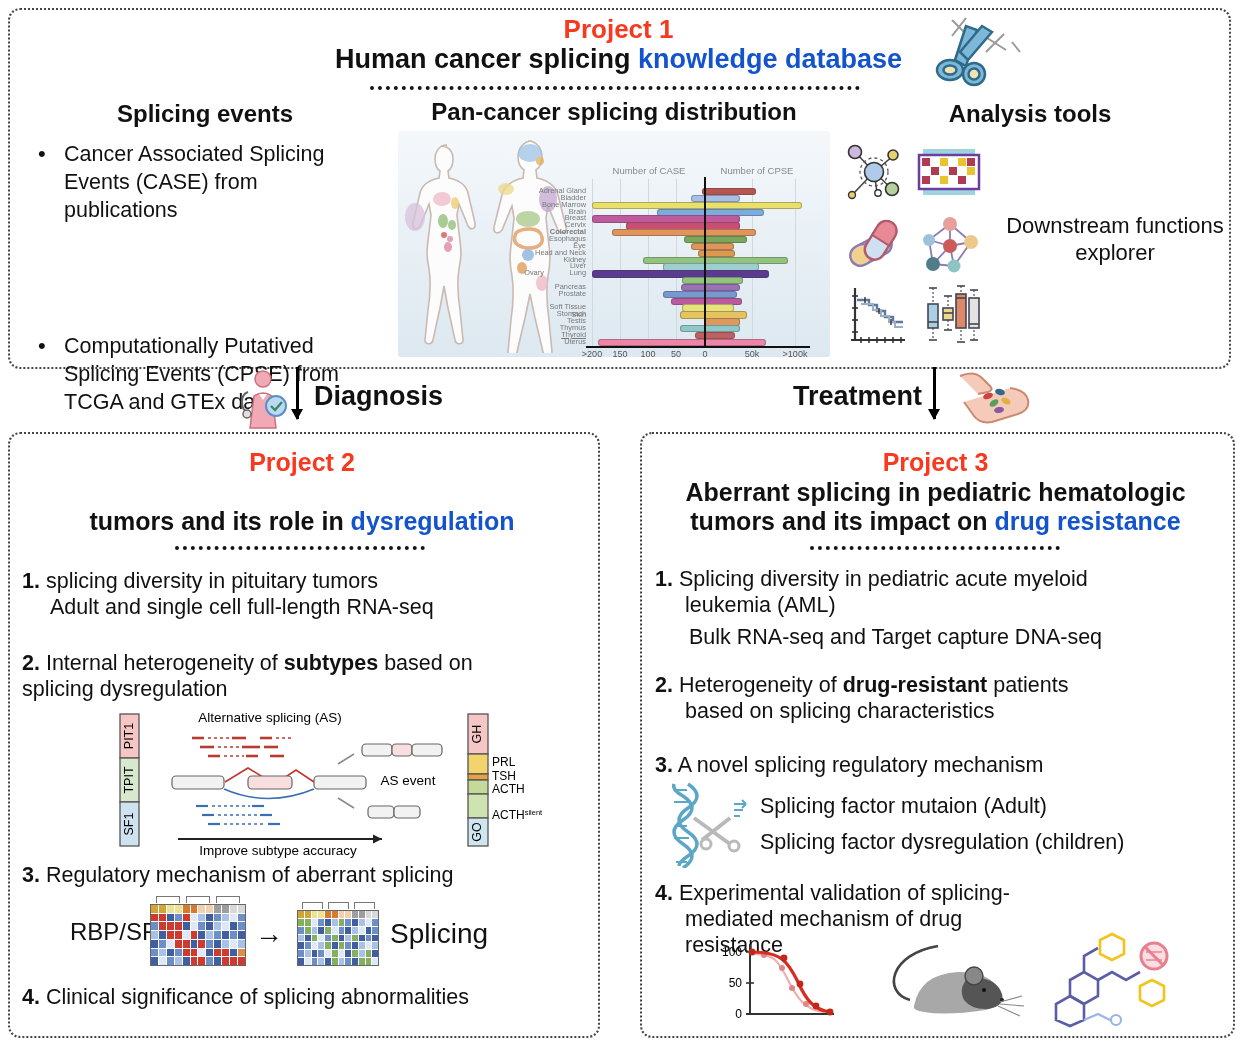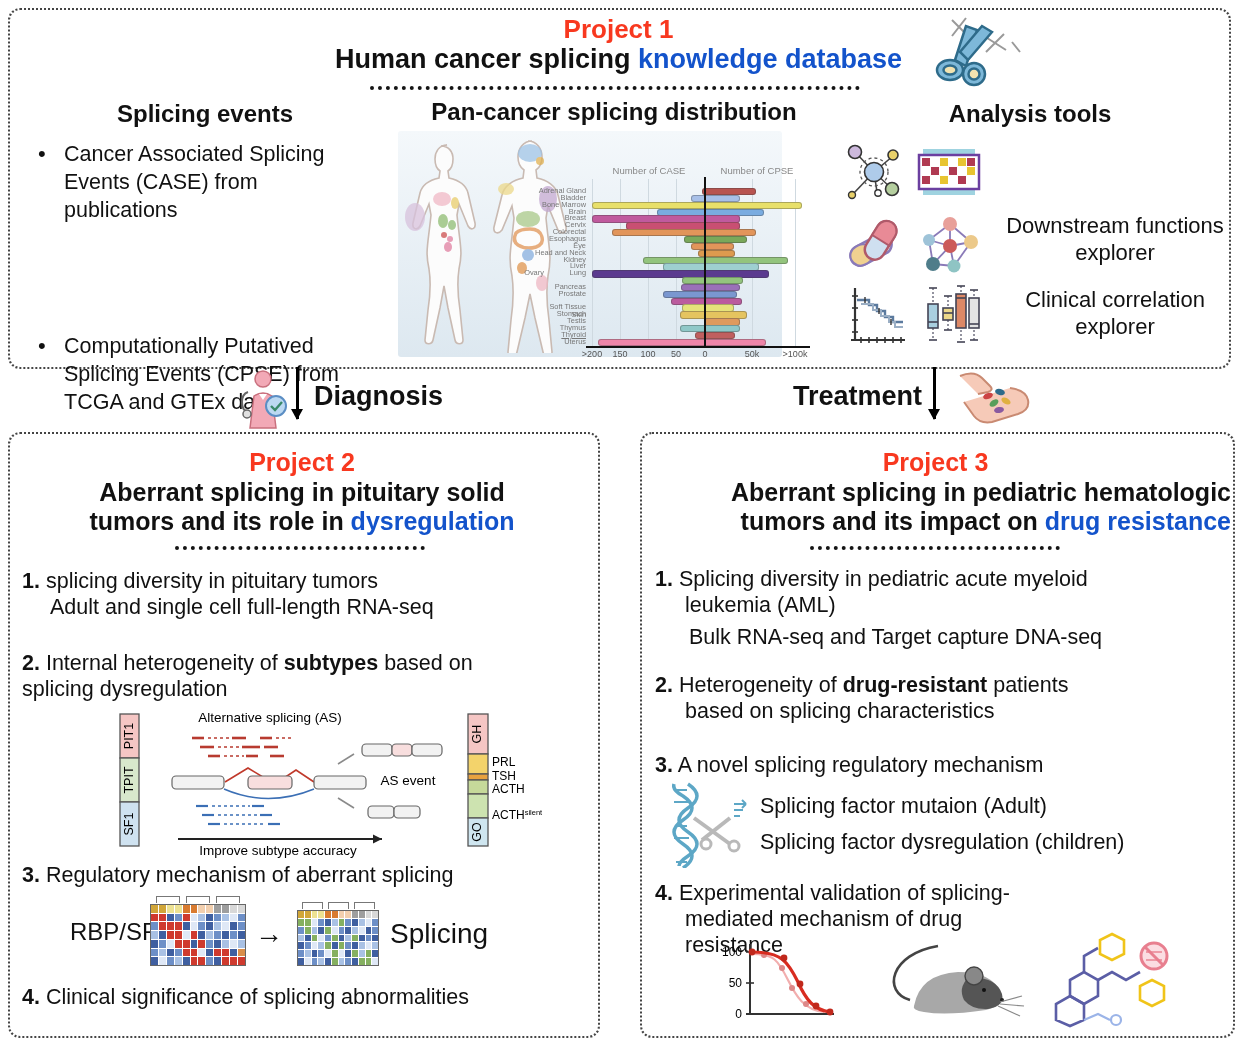--- a/index.html
+++ b/index.html
@@ -15,21 +15,21 @@
   .col-head{font-size:24px;font-weight:bold;}
   .body-txt{font-size:21.5px;line-height:26px;}
   .bullet{position:relative;padding-left:34px;}
   .bullet:before{content:"•";position:absolute;left:8px;font-size:22px;}
   .num-item{position:absolute;font-size:21.5px;line-height:26px;}
   .num-item b.n{font-weight:bold;}
   .flow-label{font-size:27px;font-weight:bold;}
   .varrow{position:absolute;width:3px;background:#000;}
   .varrow:after{content:"";position:absolute;bottom:-1px;left:-5px;border-left:6.5px solid transparent;border-right:6.5px solid transparent;border-top:11px solid #000;}
   
-  #chart-panel{position:absolute;left:398px;top:131px;width:384px;height:226px;background:linear-gradient(#f4f8fb,#dde8f0);border-radius:3px;}
+  #chart-panel{position:absolute;left:398px;top:131px;width:432px;height:226px;background:linear-gradient(#f4f8fb,#dde8f0);border-radius:3px;}
   .organ-label{position:absolute;width:104px;text-align:right;font-size:7.4px;line-height:7px;color:#777;}
   .organ-bar{position:absolute;height:5.4px;border-radius:3px;border:0.5px solid rgba(60,60,60,.35);}
   .gridline{position:absolute;width:1px;background:#cfd9e0;}
   .axis-lab{position:absolute;font-size:9.5px;color:#888;width:130px;text-align:center;}
   .tick-lab{position:absolute;font-size:9px;color:#555;width:40px;text-align:center;}
   
   .hm{position:absolute;display:grid;gap:1px;background:#fff;border:1.5px solid #666;}
   .hm div{width:100%;height:100%;}
   .hm-bracket{position:absolute;height:6px;border:1.5px solid #777;border-bottom:none;}
   .factor-line{font-size:21.5px;line-height:26px;}
@@ -115,21 +115,21 @@
       <div class="organ-label" style="left: 84px; top: 62.85px;">Bladder</div>
       <div class="organ-bar" style="left: 292.875px; top: 63.85px; width: 47.375px; background: rgb(168, 192, 232);"></div>
       <div class="organ-label" style="left: 84px; top: 69.7px;">Bone Marrow</div>
       <div class="organ-bar" style="left: 194px; top: 70.7px; width: 208px; background: rgb(232, 224, 106);"></div>
       <div class="organ-label" style="left: 84px; top: 76.55px;">Brain</div>
       <div class="organ-bar" style="left: 258.975px; top: 77.55px; width: 105.025px; background: rgb(122, 172, 224);"></div>
       <div class="organ-label" style="left: 84px; top: 83.4px;">Breast</div>
       <div class="organ-bar" style="left: 194px; top: 84.4px; width: 146.25px; background: rgb(192, 90, 158);"></div>
       <div class="organ-label" style="left: 84px; top: 90.25px;">Cervix</div>
       <div class="organ-bar" style="left: 227.9px; top: 91.25px; width: 112.35px; background: rgb(201, 79, 114);"></div>
-      <div class="organ-label" style="left: 84px; top: 97.1px;">Colorectal</div>
+      <div class="organ-label" style="left: 84px; top: 97.1px; font-weight: bold;">Colorectal</div>
       <div class="organ-bar" style="left: 213.775px; top: 98.1px; width: 142.625px; background: rgb(226, 149, 90);"></div>
       <div class="organ-label" style="left: 84px; top: 103.95px;">Esophagus</div>
       <div class="organ-bar" style="left: 285.53px; top: 104.95px; width: 61.37px; background: rgb(122, 168, 90);"></div>
       <div class="organ-label" style="left: 84px; top: 110.8px;">Eye</div>
       <div class="organ-bar" style="left: 293.44px; top: 111.8px; width: 40.16px; background: rgb(226, 149, 90);"></div>
       <div class="organ-label" style="left: 84px; top: 117.65px;">Head and Neck</div>
       <div class="organ-bar" style="left: 300.22px; top: 118.65px; width: 35.28px; background: rgb(221, 154, 78);"></div>
       <div class="organ-label" style="left: 84px; top: 124.5px;">Kidney</div>
       <div class="organ-bar" style="left: 244.85px; top: 125.5px; width: 142.9px; background: rgb(147, 196, 125);"></div>
       <div class="organ-label" style="left: 84px; top: 131.35px;">Liver</div>
@@ -285,21 +285,20 @@
     </g>
     <rect x="5" y="22" width="10" height="24" fill="#a9cfe0" stroke="#445" stroke-width="1.6"></rect>
       <line x1="5" y1="40" x2="15" y2="40" stroke="#445" stroke-width="1.6"></line>
     <rect x="20" y="26" width="10" height="12" fill="#ecd98a" stroke="#445" stroke-width="1.6"></rect>
       <line x1="20" y1="31" x2="30" y2="31" stroke="#445" stroke-width="1.6"></line>
     <rect x="33" y="12" width="10" height="34" fill="#dd8866" stroke="#445" stroke-width="1.6"></rect>
       <line x1="33" y1="16" x2="43" y2="16" stroke="#445" stroke-width="1.6"></line>
     <rect x="46" y="16" width="10" height="30" fill="#e3e3e3" stroke="#445" stroke-width="1.6"></rect>
       <line x1="46" y1="42" x2="56" y2="42" stroke="#445" stroke-width="1.6"></line>
   </svg>
-  <div class="body-txt center" style="position:absolute;left:150px;top:4px;width:240px;font-size:22px;line-height:27px;">Clinical correlation explorer</div>
 </div>
 
 <svg class="abs" style="left:232px;top:370px;" width="62" height="60" viewBox="0 0 62 60">
   <circle cx="31" cy="9" r="8" fill="#f2a9b6" stroke="#c9707e" stroke-width="1.5"></circle>
   <path d="M18 58 L22 26 q9 -6 18 0 L44 58 z" fill="#f2a9b6" stroke="#c9707e" stroke-width="1.5"></path>
   <path d="M27 24 l4 6 l4 -6 z" fill="#fff"></path>
   <path d="M16 22 q-6 2 -6 10 q0 8 5 10" fill="none" stroke="#666" stroke-width="2"></path>
   <circle cx="15" cy="44" r="4" fill="#e0e0e0" stroke="#666" stroke-width="1.5"></circle>
   <circle cx="44" cy="36" r="10" fill="#bcd9f2" stroke="#5b8ec4" stroke-width="2"></circle>
   <path d="M39 36 l4 4 l7 -8" fill="none" stroke="#3a8a6a" stroke-width="2.4"></path>
@@ -314,21 +313,21 @@
   <ellipse cx="38" cy="26" rx="5" ry="3" fill="#cc4444" transform="rotate(-20 38 26)"></ellipse>
   <ellipse cx="50" cy="22" rx="5" ry="3" fill="#2e6b8a" transform="rotate(15 50 22)"></ellipse>
   <ellipse cx="44" cy="33" rx="5" ry="3" fill="#5a9e5a" transform="rotate(-35 44 33)"></ellipse>
   <ellipse cx="56" cy="31" rx="5" ry="3" fill="#e0b040" transform="rotate(30 56 31)"></ellipse>
   <ellipse cx="49" cy="40" rx="5" ry="3" fill="#8a5aa0" transform="rotate(-10 49 40)"></ellipse>
 </svg>
 
 <div class="dotted-box" style="left:8px;top:432px;width:588px;height:602px;"></div>
 <div class="abs center proj-label red" style="left:8px;top:448px;width:588px;font-size:25px;">Project 2</div>
 <div class="abs center proj-title" style="left:8px;top:478px;width:588px;">
-  <span>Aberrant splicing in pituitary solid</span><br>
+  <br>
   <span>tumors and its role in </span><span class="blue">dysregulation</span>
 </div>
 <div class="hsep" style="left:175px;top:546px;width:250px;"></div>
 
 <div class="num-item" style="left:22px;top:568px;width:540px;">
   <b class="n">1.</b> <span>splicing diversity in pituitary tumors</span><br>
   <span style="display:inline-block;padding-left:28px;">Adult and single cell full-length RNA-seq</span>
 </div>
 
 <div class="num-item" style="left:22px;top:650px;width:470px;">
@@ -601,21 +600,21 @@
     </div>
   <div class="abs" style="left:320px;top:22px;font-size:28px;">Splicing</div>
 </div>
 
 <div class="num-item" style="left:22px;top:984px;width:560px;">
   <b class="n">4.</b> <span>Clinical significance of splicing abnormalities</span>
 </div>
 
 <div class="dotted-box" style="left:640px;top:432px;width:591px;height:602px;"></div>
 <div class="abs center proj-label red" style="left:640px;top:448px;width:591px;font-size:25px;">Project 3</div>
-<div class="abs center proj-title" style="left:640px;top:478px;width:591px;text-align:right;">
+<div class="abs center proj-title" style="left:640px;top:478px;width:591px;">
   <span>Aberrant splicing in pediatric hematologic</span><br>
   <span>tumors and its impact on </span><span class="blue">drug resistance</span>
 </div>
 <div class="hsep" style="left:810px;top:546px;width:250px;"></div>
 
 <div class="num-item" style="left:655px;top:566px;width:500px;">
   <span style="display:block;padding-left:30px;text-indent:-30px;"><b class="n">1.</b> <span>Splicing diversity in pediatric acute myeloid leukemia (AML)</span></span>
   <span style="display:inline-block;padding-left:34px;margin-top:6px;">Bulk RNA-seq and Target capture DNA-seq</span>
 </div>
 

